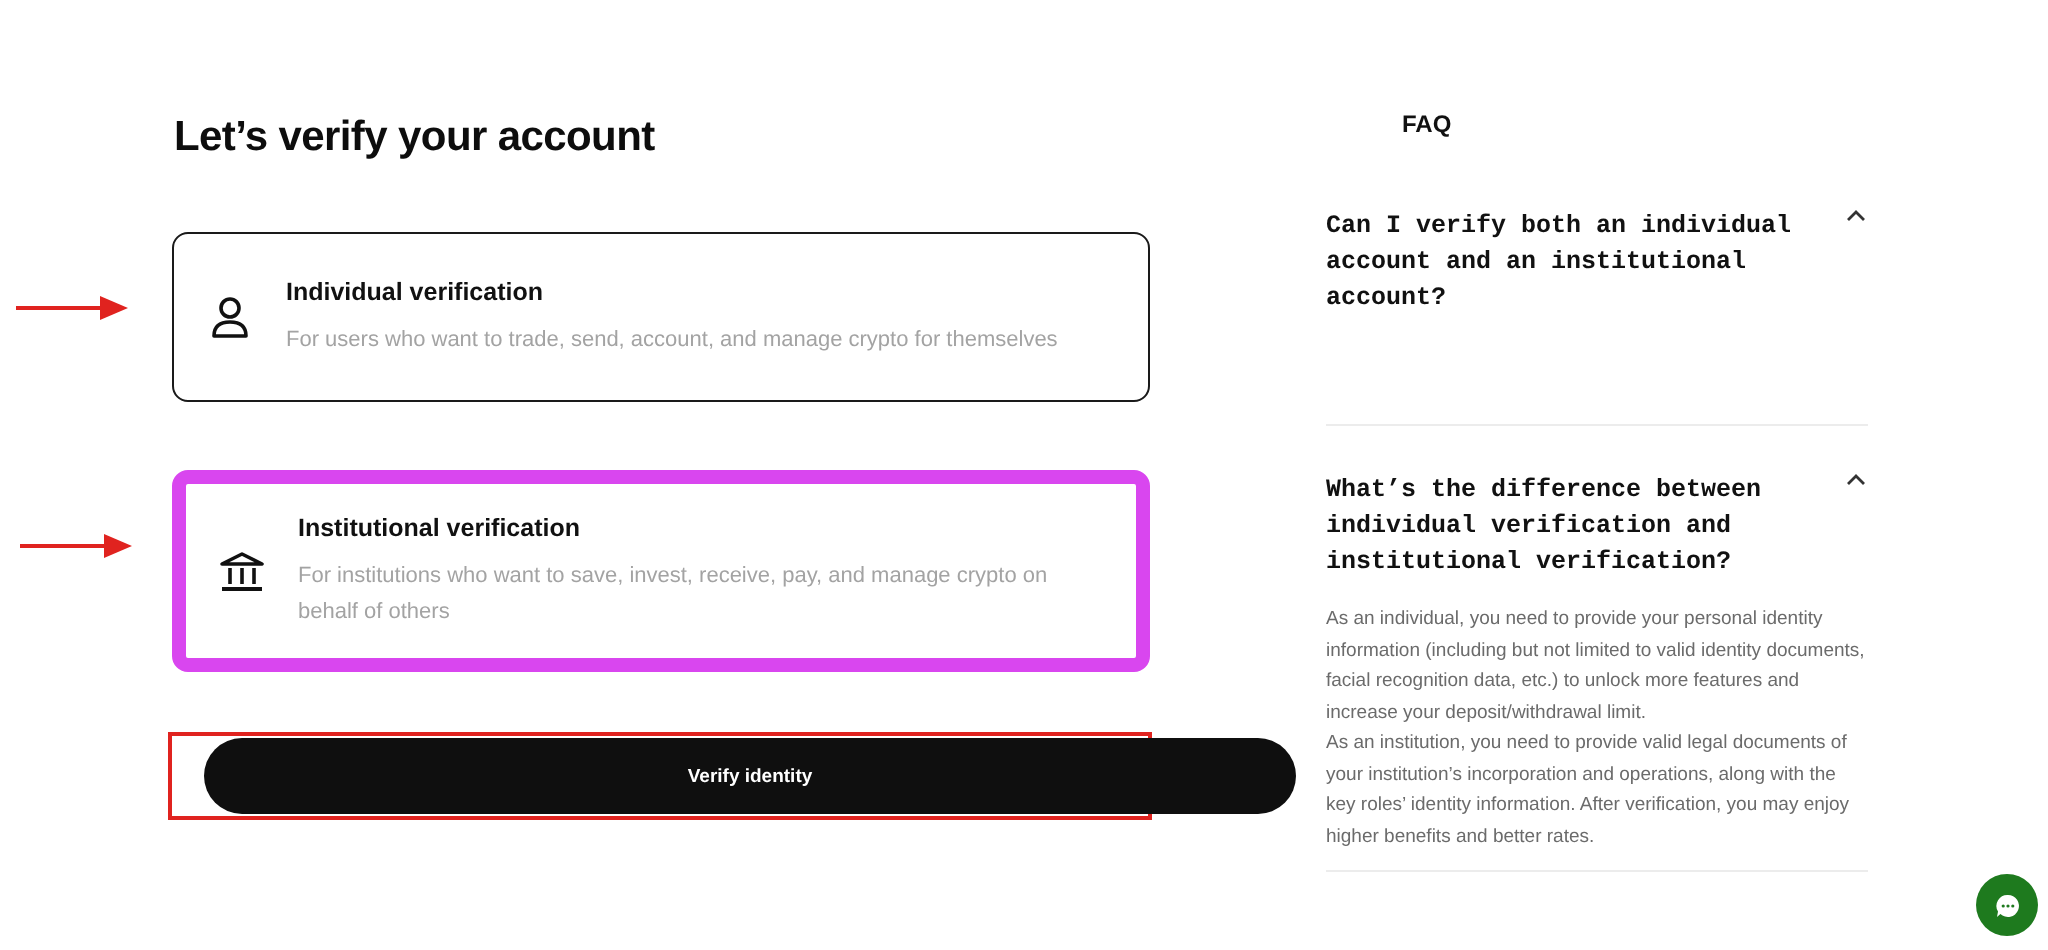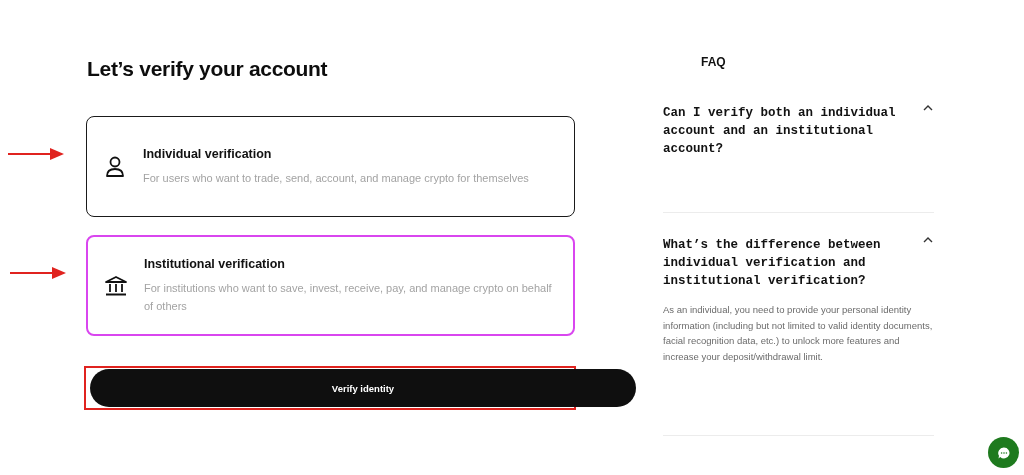--- a/index.html
+++ b/index.html
@@ -6,29 +6,29 @@
   html, body { width: 1024px; height: 475px; background: #ffffff; overflow: hidden; }
   body { font-family: "Liberation Sans", sans-serif; color: #111111; position: relative; }
 
   .page-title { position: absolute; left: 87px; top: 57px; font-size: 21px; font-weight: 700; letter-spacing: -0.3px; color: #0d0d0d; }
 
   .arrow { position: absolute; width: 56px; height: 14px; }
   .arrow.a1 { left: 8px; top: 147px; }
   .arrow.a2 { left: 10px; top: 266px; }
 
   .option-card { position: absolute; left: 86px; width: 489px; border-radius: 8px; background: #fff; display: flex; align-items: center; cursor: pointer; }
-  .option-card.selected { top: 116px; height: 101px; border: 1.5px solid #1a1a1a; }
-  .option-card.unselected { top: 235px; height: 101px; border: 2px solid #d946ef; }
+  .option-card.selected { top: 116px; height: 85px; border: 1.5px solid #1a1a1a; }
+  .option-card.unselected { top: 235px; height: 101px; border: 7px solid #d946ef; }
   .option-icon { width: 56px; display: flex; justify-content: center; align-items: center; flex: 0 0 56px; }
   .option-text { flex: 1; padding-right: 20px; }
   .option-title { font-size: 12.5px; font-weight: 700; color: #111; margin-bottom: 8px; }
   .option-desc { font-size: 11px; color: #a3a3a3; line-height: 18px; }
 
   .verify-outline { position: absolute; left: 84px; top: 366px; width: 492px; height: 44px; border: 2px solid #e0231f; }
-  .verify-button { position: absolute; left: 90px; top: 369px; width: 546px; height: 38px; border-radius: 19px; background: #0f0f0f; color: #ffffff; font-size: 9.5px; font-weight: 700; display: flex; align-items: center; justify-content: center; border: none; cursor: pointer; }
+  .verify-button { position: absolute; left: 102px; top: 369px; width: 546px; height: 38px; border-radius: 19px; background: #0f0f0f; color: #ffffff; font-size: 9.5px; font-weight: 700; display: flex; align-items: center; justify-content: center; border: none; cursor: pointer; }
 
   .faq-title { position: absolute; left: 701px; top: 55px; font-size: 12px; font-weight: 700; color: #111; }
   .faq-item { position: absolute; left: 663px; width: 271px; }
   .faq-q { display: flex; justify-content: space-between; align-items: flex-start; cursor: pointer; font-family: Liberation Mono, monospace; }
   .faq-q-text { font-size: 12.5px; font-weight: 700; color: #111; line-height: 18px; width: 258px; }
   .chev { width: 12px; height: 8px; flex: 0 0 12px; }
   .faq-a { font-size: 9.5px; color: #6b6b6b; line-height: 15.5px; margin-top: 20px; }
   .faq-divider { position: absolute; left: 663px; width: 271px; height: 1px; background: #ececec; }
 
   .chat-fab { position: absolute; left: 988px; top: 437px; width: 31px; height: 31px; border-radius: 50%; background: #1e7a1e; display: flex; align-items: center; justify-content: center; cursor: pointer; }
@@ -94,20 +94,21 @@
 
 <div class="faq-item" style="top:236px;">
   <div class="faq-q">
     <div class="faq-q-text">What’s the difference between individual verification and institutional verification?</div>
     <svg class="chev" viewBox="0 0 12 8">
       <polyline points="2,6 6,2 10,6" fill="none" stroke="#333" stroke-width="1.4"></polyline>
     </svg>
   </div>
   <div class="faq-a" style="margin-top:12px;">
     <div>As an individual, you need to provide your personal identity information (including but not limited to valid identity documents, facial recognition data, etc.) to unlock more features and increase your deposit/withdrawal limit.</div>
+    <div>As an institution, you need to provide valid legal documents of your institution’s incorporation and operations, along with the key roles’ identity information. After verification, you may enjoy higher benefits and better rates.</div>
   </div>
 </div>
 
 <div class="faq-divider" style="top:435px;"></div>
 
 <div class="chat-fab">
   <svg width="14" height="14" viewBox="0 0 14 14">
     <path d="M7 1.5 A5.5 5.5 0 1 1 3.2 11 L1.5 12.5 L2 9.8 A5.5 5.5 0 0 1 7 1.5 Z" fill="#ffffff"></path>
     <circle cx="4.6" cy="7" r="0.8" fill="#1e7a1e"></circle>
     <circle cx="7" cy="7" r="0.8" fill="#1e7a1e"></circle>

